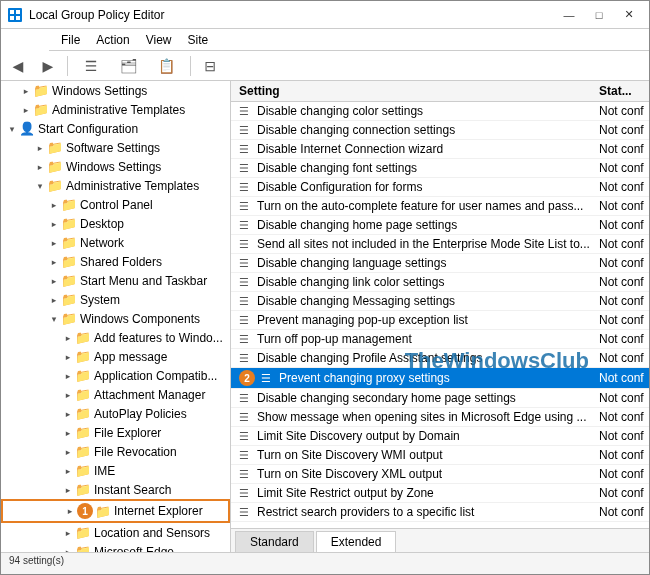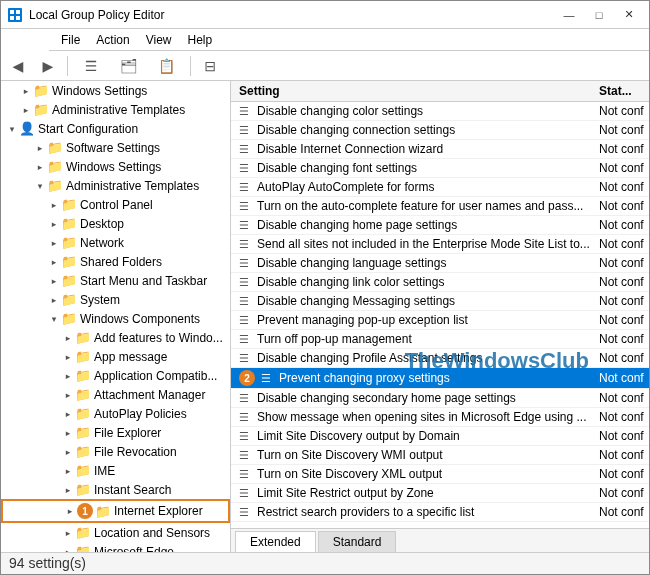--- a/index.html
+++ b/index.html
@@ -220,21 +220,21 @@
       background: #fff;
       border-bottom: 1px solid #fff;
       margin-bottom: -1px;
       z-index: 1;
     }
     
     .status-bar {
       border-top: 1px solid #ccc;
       background: #f5f5f5;
       padding: 2px 8px;
-      font-size: 14px;
+      font-size: 10px;
       color: #333;
       height: 22px;
     }
     
     .watermark {
       position: absolute;
       right: 60px;
       bottom: 200px;
       font-size: 22px;
       font-weight: bold;
@@ -284,21 +284,21 @@
       <button class="title-bar-btn">—</button>
       <button class="title-bar-btn">□</button>
       <button class="title-bar-btn close">✕</button>
     </div>
   </div>
 
   <div class="menu-bar">
     <span class="menu-item">File</span>
     <span class="menu-item">Action</span>
     <span class="menu-item">View</span>
-    <span class="menu-item">Help</span>
+    <span class="menu-item">Site</span>
   </div>
 
   <div class="toolbar">
     <button class="toolbar-btn">◀</button>
     <button class="toolbar-btn">▶</button>
     <div class="toolbar-separator"></div>
     <button class="toolbar-btn" style="width:34px;">☰</button>
     <button class="toolbar-btn" style="width:34px;">🗂</button>
     <button class="toolbar-btn" style="width:34px;">📋</button>
     <div class="toolbar-separator"></div>
@@ -482,21 +482,21 @@
                     <span class="setting-cell-icon">☰</span>
                     <span>Disable changing font settings</span>
                   </div>
                 </td>
                 <td class="state-col">Not conf</td>
               </tr>
               <tr>
                 <td class="setting-col" style="max-width:360px;overflow:hidden;text-overflow:ellipsis;">
                   <div class="setting-cell">
                     <span class="setting-cell-icon">☰</span>
-                    <span>AutoPlay AutoComplete for forms</span>
+                    <span>Disable Configuration for forms</span>
                   </div>
                 </td>
                 <td class="state-col">Not conf</td>
               </tr>
               <tr>
                 <td class="setting-col" style="max-width:360px;overflow:hidden;text-overflow:ellipsis;">
                   <div class="setting-cell">
                     <span class="setting-cell-icon">☰</span>
                     <span>Turn on the auto-complete feature for user names and pass...</span>
                   </div>
@@ -646,22 +646,22 @@
                     <span>Restrict search providers to a specific list</span>
                   </div>
                 </td>
                 <td class="state-col">Not conf</td>
               </tr>
             </tbody>
         </table>
       </div>
 
       <div class="tabs-bar">
+        <div class="tab">Standard</div>
         <div class="tab active">Extended</div>
-        <div class="tab">Standard</div>
       </div>
     </div>
 
   </div>
 
   <div class="status-bar">
     <span>94 setting(s)</span>
   </div>
 
   <div class="watermark">TheWindowsClub</div>

